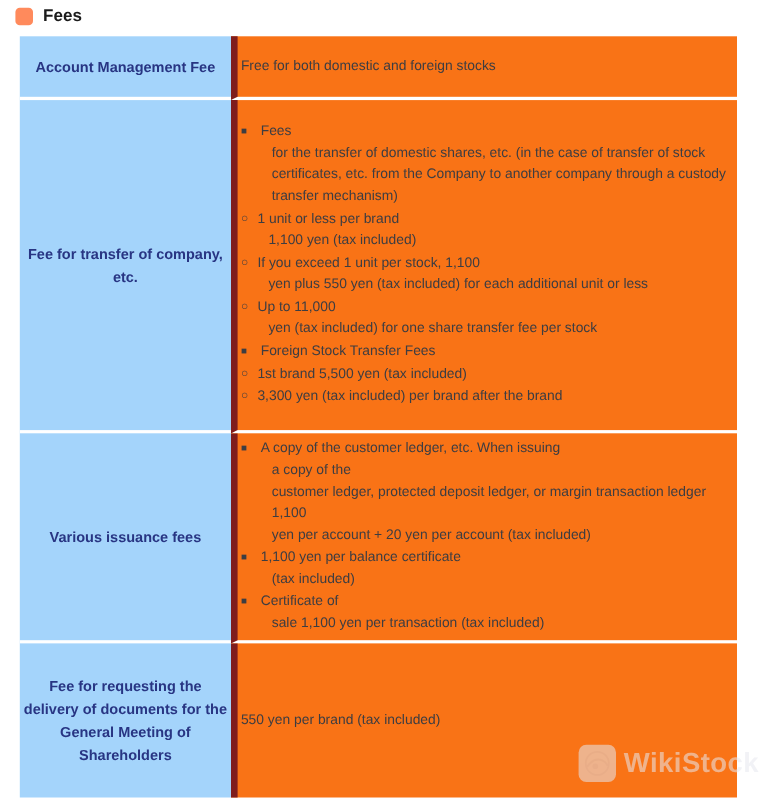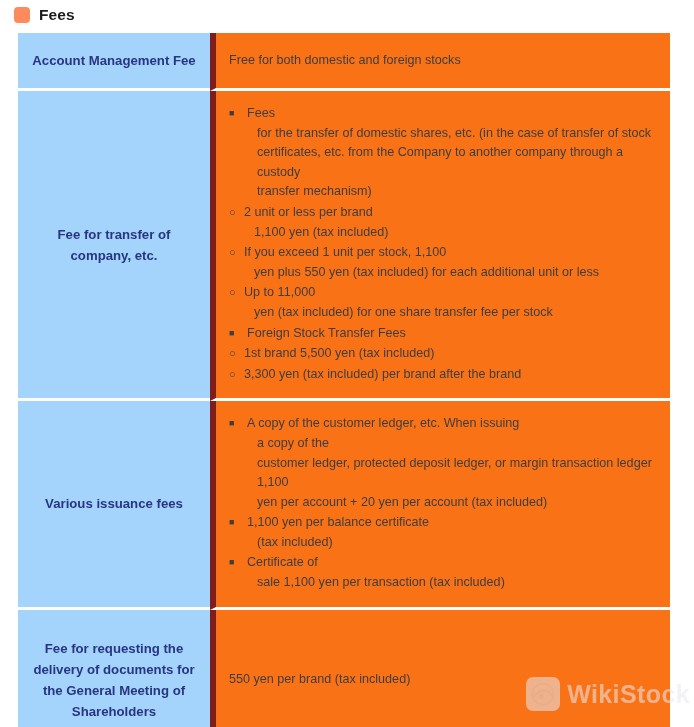--- a/index.html
+++ b/index.html
@@ -41,21 +41,21 @@
   #fees-table {
     position: absolute;
     left: 18px;
     top: 33px;
     width: 652px;
     border-collapse: separate;
     border-spacing: 0;
   }
   #fees-table tr > td {
     vertical-align: middle;
-    padding: 13px;
+    padding: 3px;
   }
   .label-cell {
     width: 192px;
     background: #a4d4fb;
     color: #283583;
     font-size: 13.2px;
     font-weight: bold;
     text-align: center;
     line-height: 21px;
     padding: 10px 14px;
@@ -166,21 +166,21 @@
           <div class="b-item sq">
             <span class="marker">■</span>
             <span class="b-line">Fees</span>
             <span class="b-line cont">for the transfer of domestic shares, etc. (in the case of transfer of stock</span>
             <span class="b-line cont">certificates, etc. from the Company to another company through a custody</span>
             <span class="b-line cont">transfer mechanism)</span>
           </div>
 
           <div class="b-item ci">
             <span class="marker">○</span>
-            <span class="b-line">2 unit or less per brand</span>
+            <span class="b-line">1 unit or less per brand</span>
             <span class="b-line cont">1,100 yen (tax included)</span>
           </div>
 
           <div class="b-item ci">
             <span class="marker">○</span>
             <span class="b-line">If you exceed 1 unit per stock, 1,100</span>
             <span class="b-line cont">yen plus 550 yen (tax included) for each additional unit or less</span>
           </div>
 
           <div class="b-item ci">

